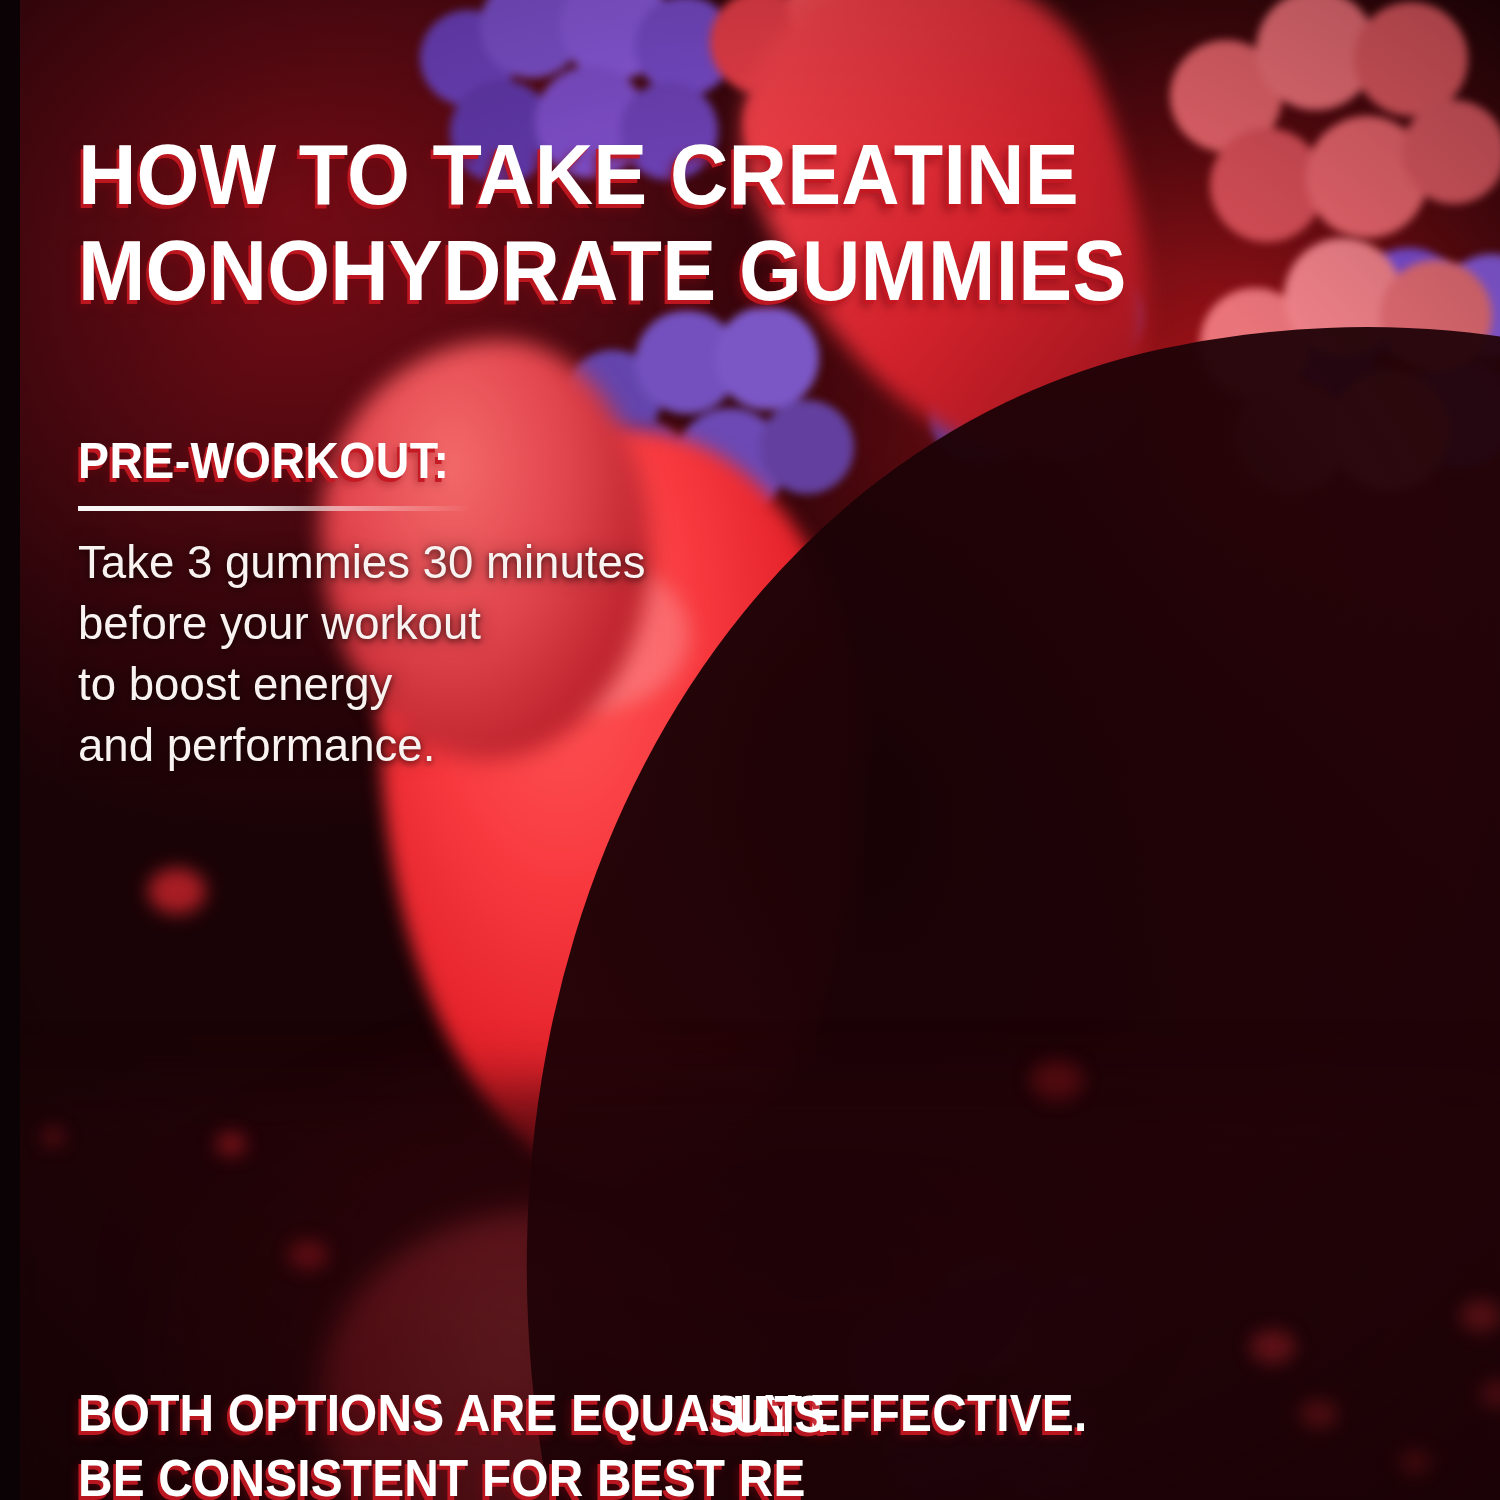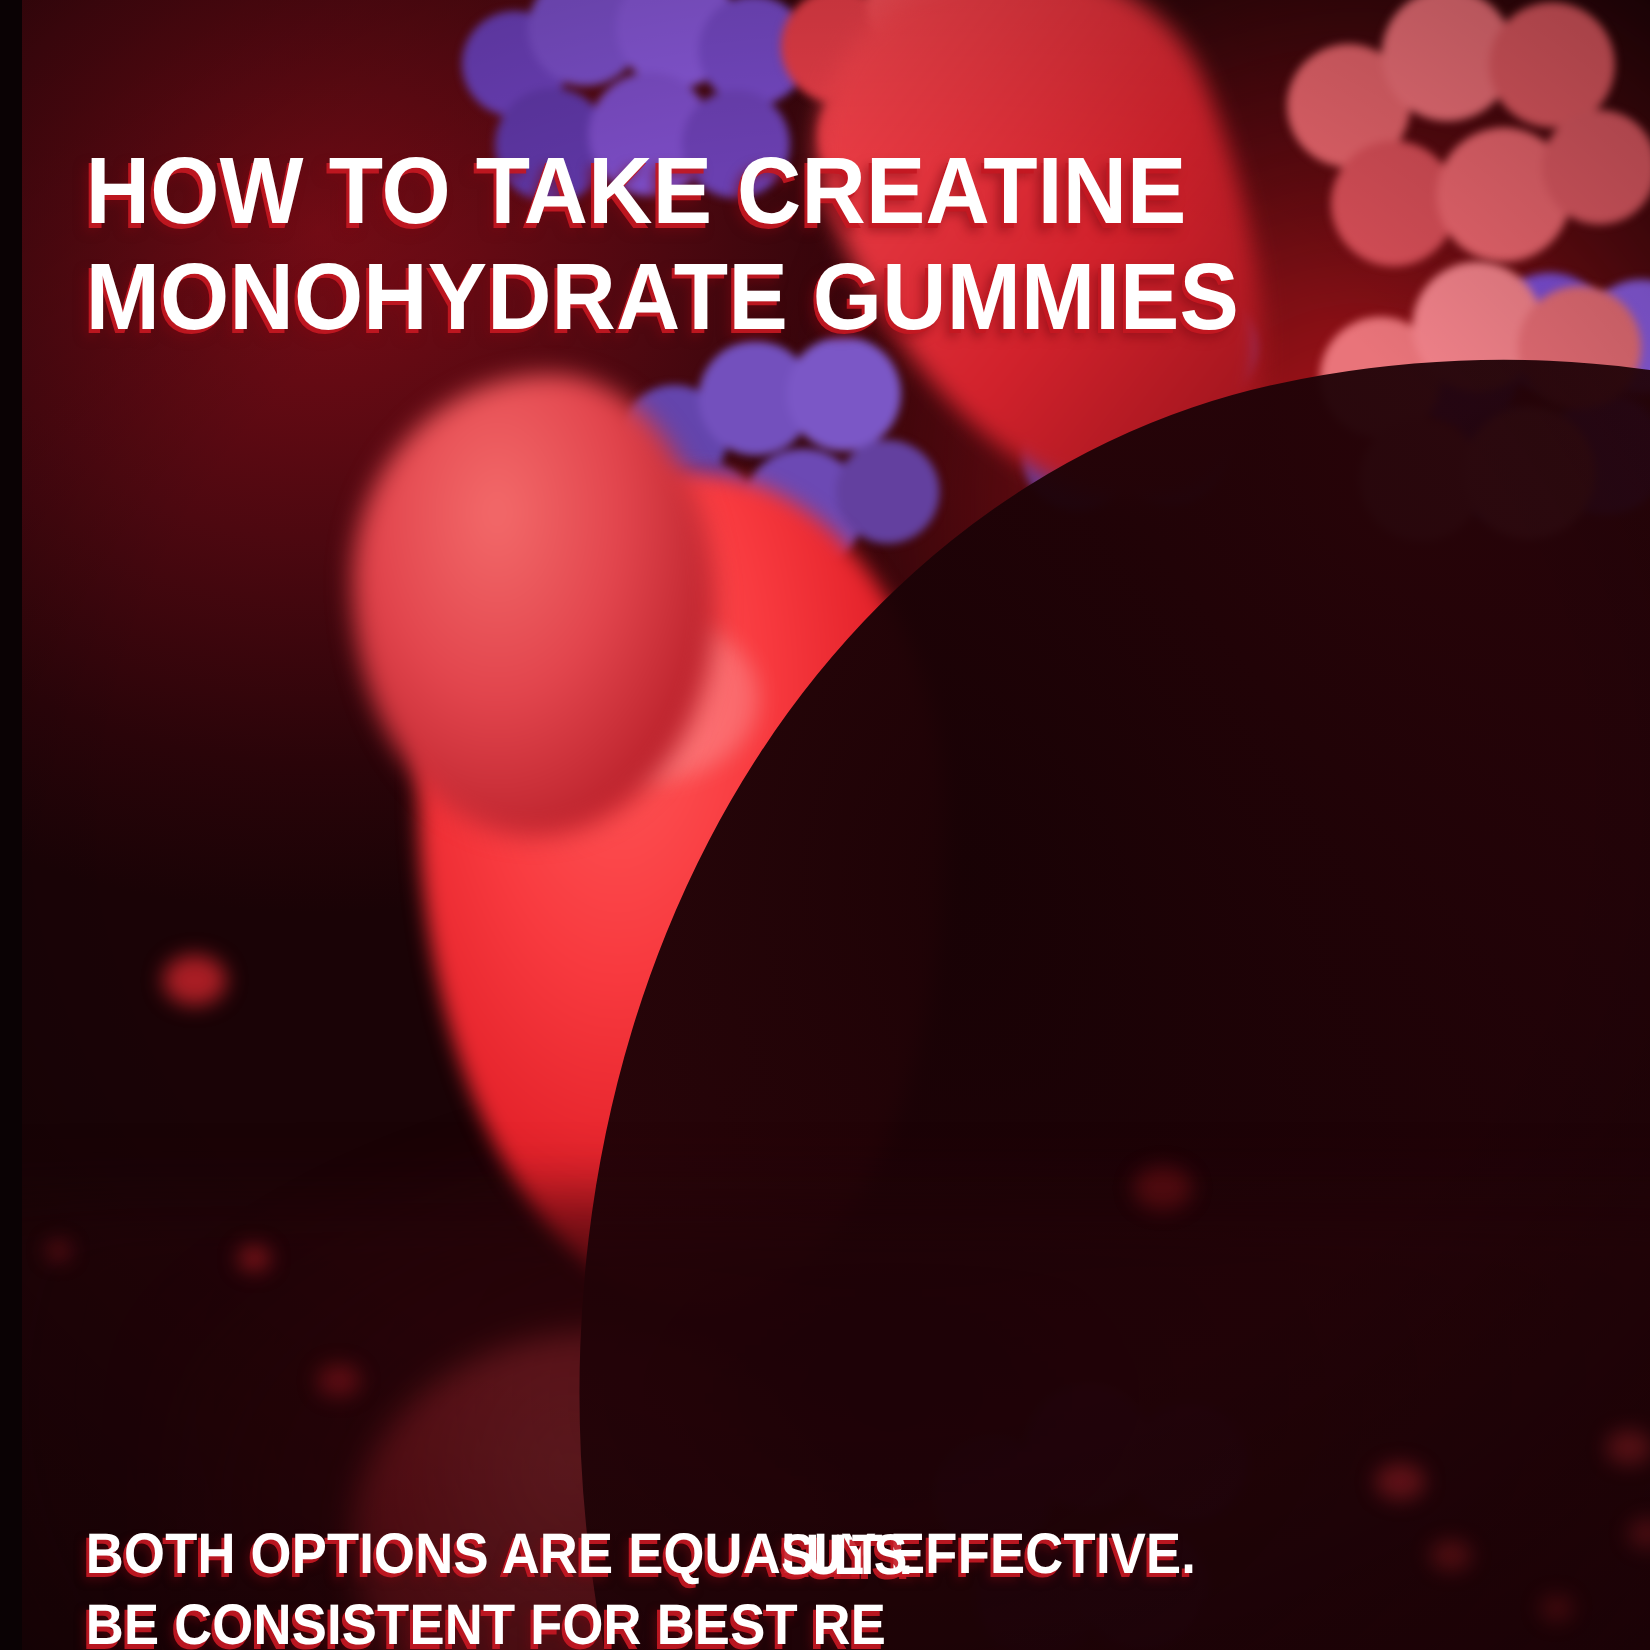--- a/index.html
+++ b/index.html
@@ -226,20 +226,28 @@
 
   <div class="vignette"></div>
 
   <div id="content">
 
     <h1 class="title">
       <span>HOW TO TAKE CREATINE</span>
       <span class="l2">MONOHYDRATE GUMMIES</span>
     </h1>
 
+    <div class="block" id="pre-block">
+      <div class="head">PRE-WORKOUT:</div>
+      <div class="rule"></div>
+      <div class="body">Take 3 gummies 30 minutes
+before your workout
+to boost energy
+and performance.</div>
+    </div>
 
 
     <div class="footer">
       <span>BOTH OPTIONS ARE EQUALLY EFFECTIVE.</span>
       <span class="fl2">BE CONSISTENT FOR BEST RE</span>
     </div>
     <div class="glitch">SULTS.</div>
 
   </div>
 </div>

